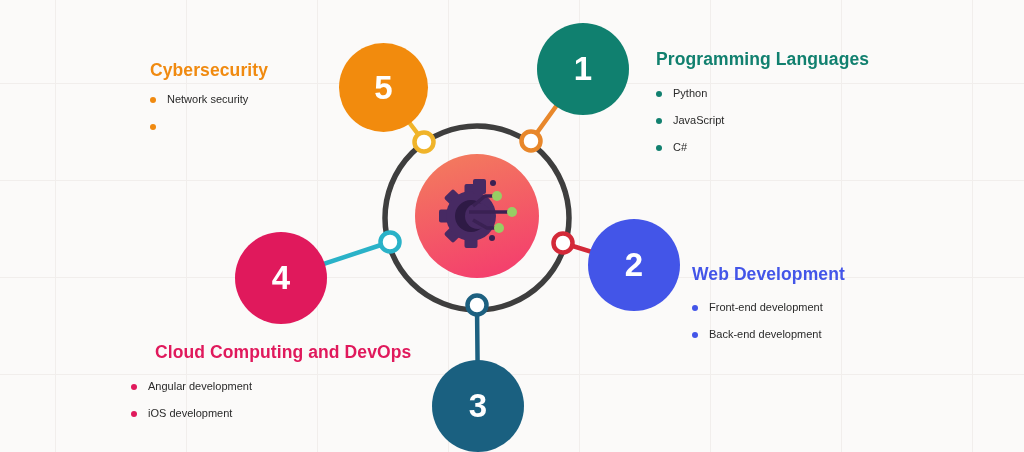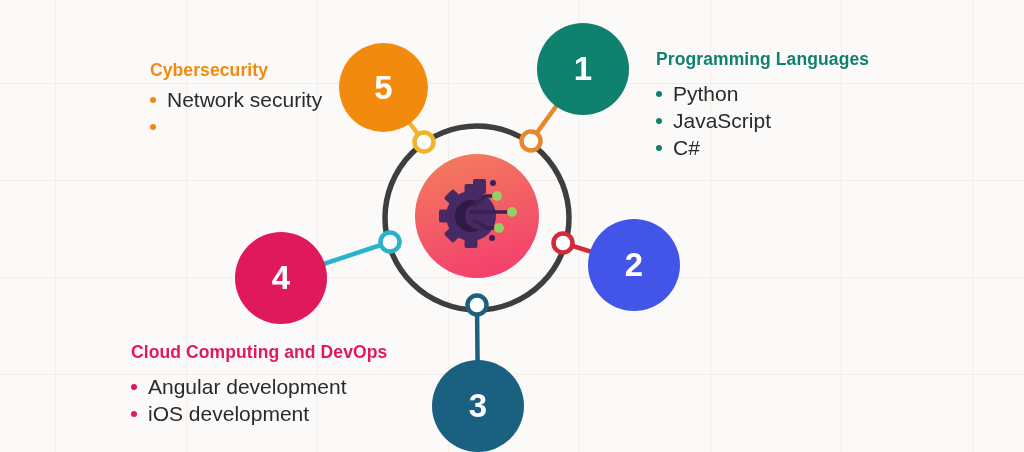--- a/index.html
+++ b/index.html
@@ -22,31 +22,31 @@
   .c1{left:537px;top:23px;background:#10806F;}
   .c2{left:588px;top:219px;background:#4355E8;}
   .c3{left:432px;top:360px;background:#1A6080;}
   .c4{left:235px;top:232px;background:#E0195C;}
   .c5{left:339px;top:43px;background:#F28B0D;width:89px;height:89px;}
   .text-block{position:absolute;z-index:4;}
   .text-block h3{margin:0 0 10px 0;font-size:17.5px;font-weight:bold;letter-spacing:.1px;}
   .text-block ul{list-style:none;margin:0;padding:0;}
   .text-block li{
     display:flex;align-items:flex-start;gap:11px;
-    font-size:21px;line-height:27px;color:#2a2a2a;font-weight:500;
+    font-size:11px;line-height:27px;color:#2a2a2a;font-weight:500;
   }
   .dot{width:6px;height:6px;border-radius:50%;margin-top:11px;flex:0 0 auto;}
   .blk-prog{left:656px;top:49px;}
   .blk-prog h3{color:#11806F;}
   .blk-prog .dot{background:#11806F;}
   .blk-web{left:692px;top:264px;}
   .blk-web h3{color:#4355E8;margin-bottom:9px;}
   .blk-web .dot{background:#4355E8;}
   .blk-cloud{left:131px;top:342px;}
-  .blk-cloud h3{color:#E0195C;margin-bottom:10px;}
+  .blk-cloud h3{color:#E0195C;margin-bottom:10px;margin-left:24px;}
   .blk-cloud .dot{background:#E0195C;}
   .blk-cyber{left:150px;top:60px;}
   .blk-cyber h3{color:#F08A10;margin-bottom:5px;}
   .blk-cyber .dot{background:#F08A10;}
 </style>
 </head>
 <body>
 
 <div class="canvas">
 
@@ -134,20 +134,33 @@
           <span class="dot"></span>
           <span>JavaScript</span>
         </li>
       <li>
           <span class="dot"></span>
           <span>C#</span>
         </li>
     </ul>
   </div>
 
+  <div class="text-block blk-web">
+    <h3>Web Development</h3>
+    <ul>
+      <li>
+          <span class="dot"></span>
+          <span>Front-end development</span>
+        </li>
+      <li>
+          <span class="dot"></span>
+          <span>Back-end development</span>
+        </li>
+    </ul>
+  </div>
 
   <div class="text-block blk-cloud">
     <h3>Cloud Computing and DevOps</h3>
     <ul>
       <li>
           <span class="dot"></span>
           <span>Angular development</span>
         </li>
       <li>
           <span class="dot"></span>

